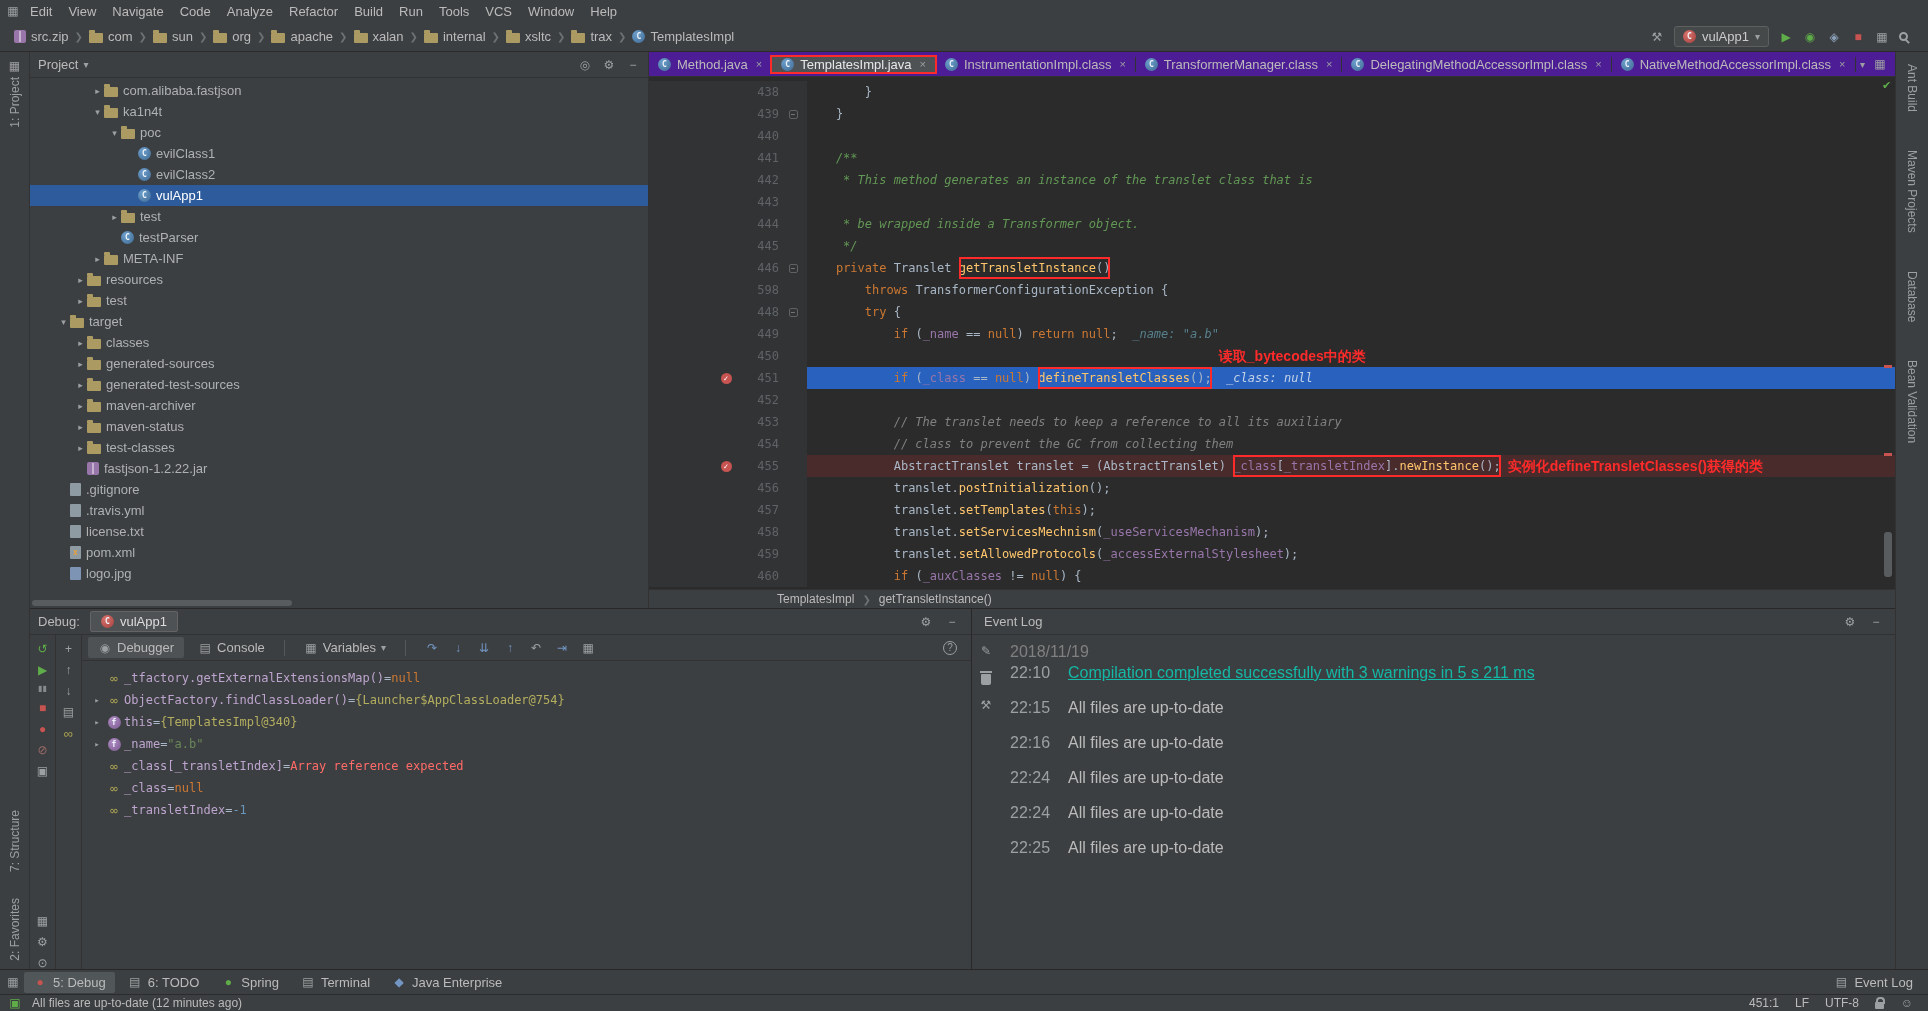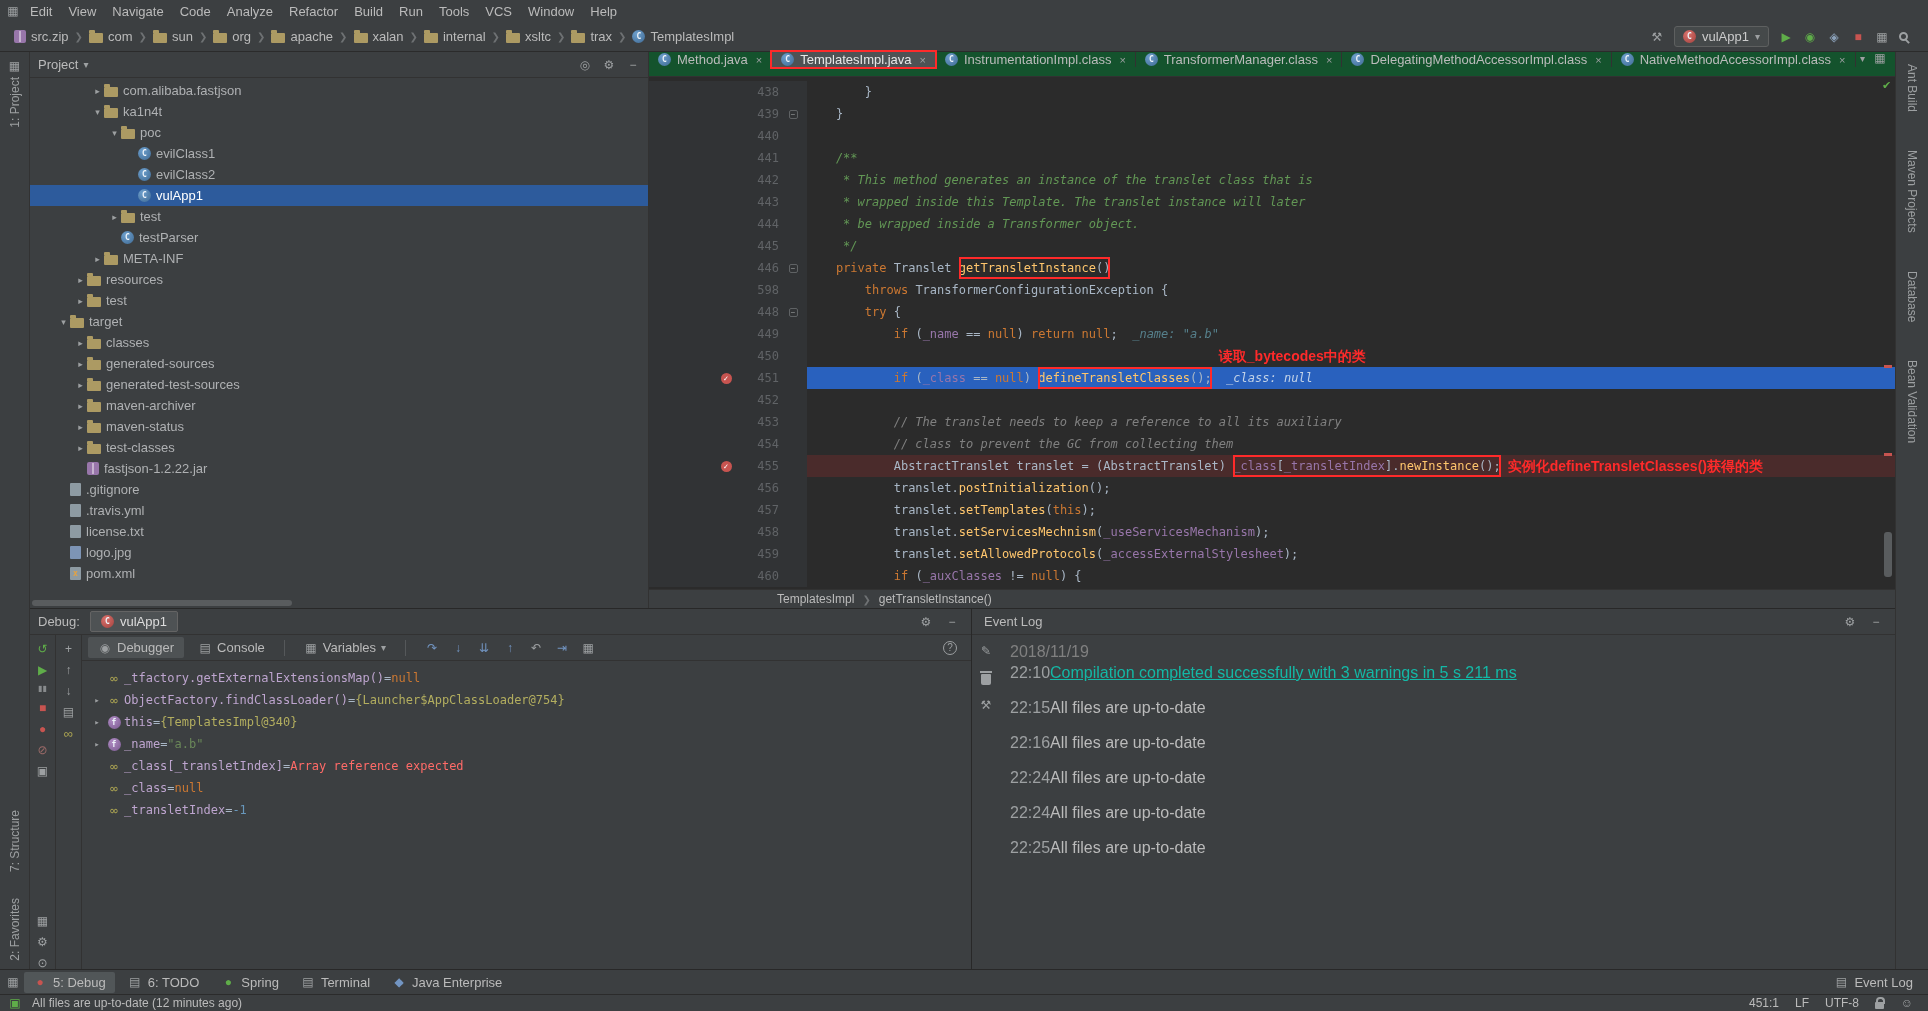--- a/index.html
+++ b/index.html
@@ -41,21 +41,21 @@
 .trow{height:21px;display:flex;align-items:center;white-space:nowrap;cursor:default}
 .trow .lbl{margin-left:5px;color:#afb1b3}
 .trow.sel{background:#2d5b9c}
 .trow.sel .lbl{color:#ffffff}
 .tree-arrow{width:13px;text-align:center;color:#9da0a2;font-size:9px}
 .hscroll{height:10px;position:relative}
 .hthumb{position:absolute;left:2px;top:2px;width:42%;height:6px;background:#595c5e;border-radius:3px}
 
 
 .editor-zone{width:1247px;display:flex;flex-direction:column;border-left:1px solid #323232;background:#2b2b2b}
-.tabbar{height:25px;display:flex;align-items:flex-start;background:#14532d;border-bottom:1px solid #323232;position:relative;overflow:visible}
+.tabbar{height:25px;display:flex;align-items:center;background:#4c1d95;border-bottom:1px solid #323232;position:relative;overflow:visible}
 .tab{display:flex;align-items:center;gap:6px;padding:0 9px;border-right:1px solid #323232;color:#bbbbbb;position:relative;cursor:default}
 .tab.active{background:#4e5254;color:#e8e8e8}
 .tab .x{color:#9da0a2;font-size:11px;margin-left:2px}
 .tab.boxed::after{content:"";position:absolute;inset:-2px;border:2px solid #ff2a2a;pointer-events:none;z-index:6}
 .tab-right{margin-left:auto;display:flex;align-items:center;gap:8px;padding-right:8px}
 .editor{height:512px;position:relative;padding-top:4px;background:#2b2b2b;overflow:hidden}
 .line{display:flex;height:22px}
 .gut{width:158px;display:flex;align-items:center;background:#313335;flex:none}
 .gslot{width:26px;margin-left:64px;display:flex;justify-content:center}
 .gnum{width:40px;text-align:right;color:#606366;font:12px "DejaVu Sans Mono",monospace}
@@ -105,21 +105,21 @@
 
 
 .eventlog-panel{flex:1;display:flex;flex-direction:column;background:#3c3f41}
 .el-header{height:26px;display:flex;align-items:center;padding:0 12px;border-bottom:1px solid #323232;color:#bbbbbb}
 .el-icons{margin-left:auto;display:flex;gap:12px}
 .el-body{flex:1;display:flex}
 .el-strip{width:28px;display:flex;flex-direction:column;align-items:center;padding-top:10px;gap:14px}
 .el-content{flex:1;padding:8px 10px;font-size:16px}
 .el-date{color:#808080;margin-bottom:3px}
 .el-row{margin-bottom:17px}
-.el-time{color:#9da0a2;margin-right:0}
+.el-time{color:#9da0a2;margin-right:18px}
 .el-text{color:#bbbbbb}
 .el-link{color:#14b8a6;text-decoration:underline;cursor:pointer}
 
 
 .twbar{height:25px;display:flex;align-items:center;background:#3c3f41;border-top:1px solid #282828;padding:0 6px}
 .tw-group{display:flex;align-items:center;gap:4px}
 .tw-group.right{margin-left:auto}
 .tw-item{display:inline-flex;align-items:center;gap:6px;padding:3px 9px;color:#bbbbbb;cursor:default}
 .tw-item.active{background:#515658;border-radius:2px}
 .statusbar{height:17px;display:flex;align-items:center;background:#3c3f41;border-top:1px solid #2b2b2b;padding:0 8px;font-size:12px;color:#bbbbbb;gap:10px}
@@ -401,28 +401,28 @@
               </div>
               <div class="trow">
                 <span style="width: 27px; flex: 0 0 auto;"></span>
                 <span class="tree-arrow"></span>
                 <span class="ico ico-txt"></span>
                 <span class="lbl">license.txt</span>
               </div>
               <div class="trow">
                 <span style="width: 27px; flex: 0 0 auto;"></span>
                 <span class="tree-arrow"></span>
+                <span class="ico ico-xml"></span>
+                <span class="lbl">pom.xml</span>
+              </div>
+              <div class="trow">
+                <span style="width: 27px; flex: 0 0 auto;"></span>
+                <span class="tree-arrow"></span>
                 <span class="ico ico-img"></span>
                 <span class="lbl">logo.jpg</span>
-              </div>
-              <div class="trow">
-                <span style="width: 27px; flex: 0 0 auto;"></span>
-                <span class="tree-arrow"></span>
-                <span class="ico ico-xml"></span>
-                <span class="lbl">pom.xml</span>
               </div>
             </div>
           <div class="hscroll">
               <div class="hthumb"></div>
             </div>
         </div>
 
         <div class="editor-zone">
           <div class="tabbar" id="tabbar">
               <div class="tab">
@@ -508,21 +508,20 @@
                   <span class="gfold"></span>
                 </div>
                 <pre class="code"><span class="s-d">     * This method generates an instance of the translet class that is</span></pre>
               </div>
               <div class="line">
                 <div class="gut">
                   <span class="gslot"></span>
                   <span class="gnum">443</span>
                   <span class="gfold"></span>
                 </div>
-                <pre class="code"><span class="s-d">     * wrapped inside this Template. The translet instance will later</span></pre>
               </div>
               <div class="line">
                 <div class="gut">
                   <span class="gslot"></span>
                   <span class="gnum">444</span>
                   <span class="gfold"></span>
                 </div>
                 <pre class="code"><span class="s-d">     * be wrapped inside a Transformer object.</span></pre>
               </div>
               <div class="line">

